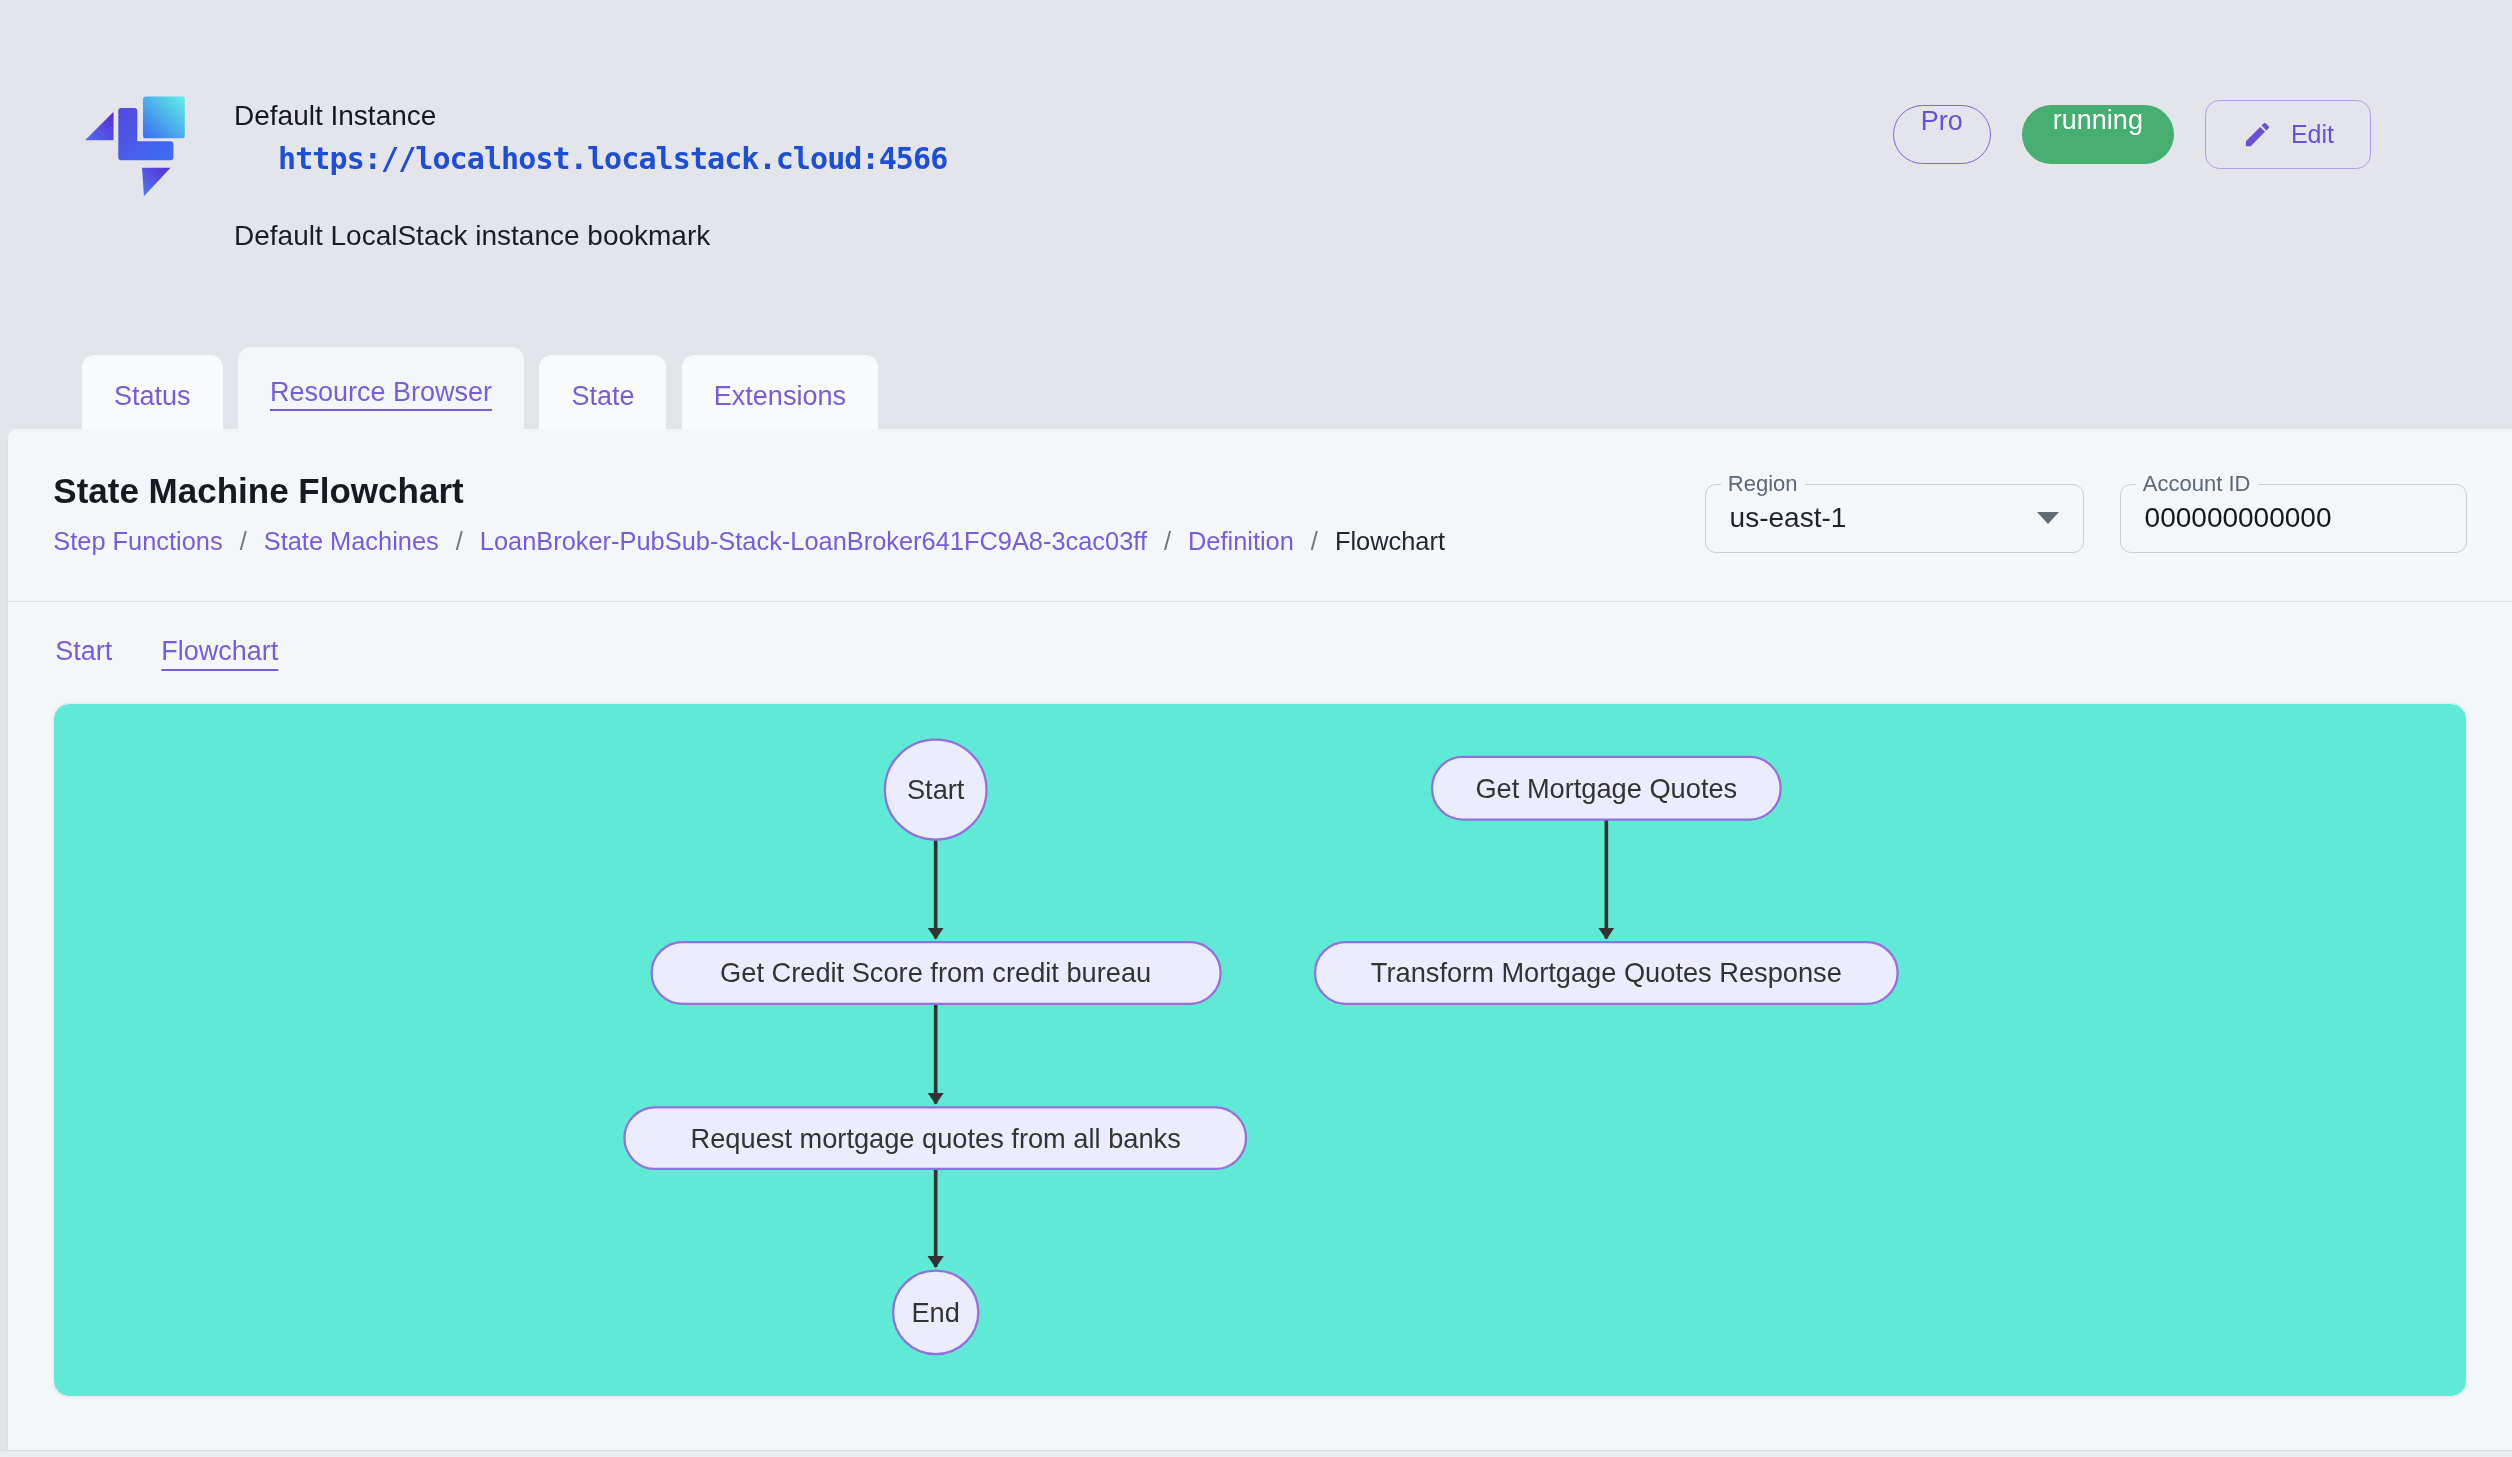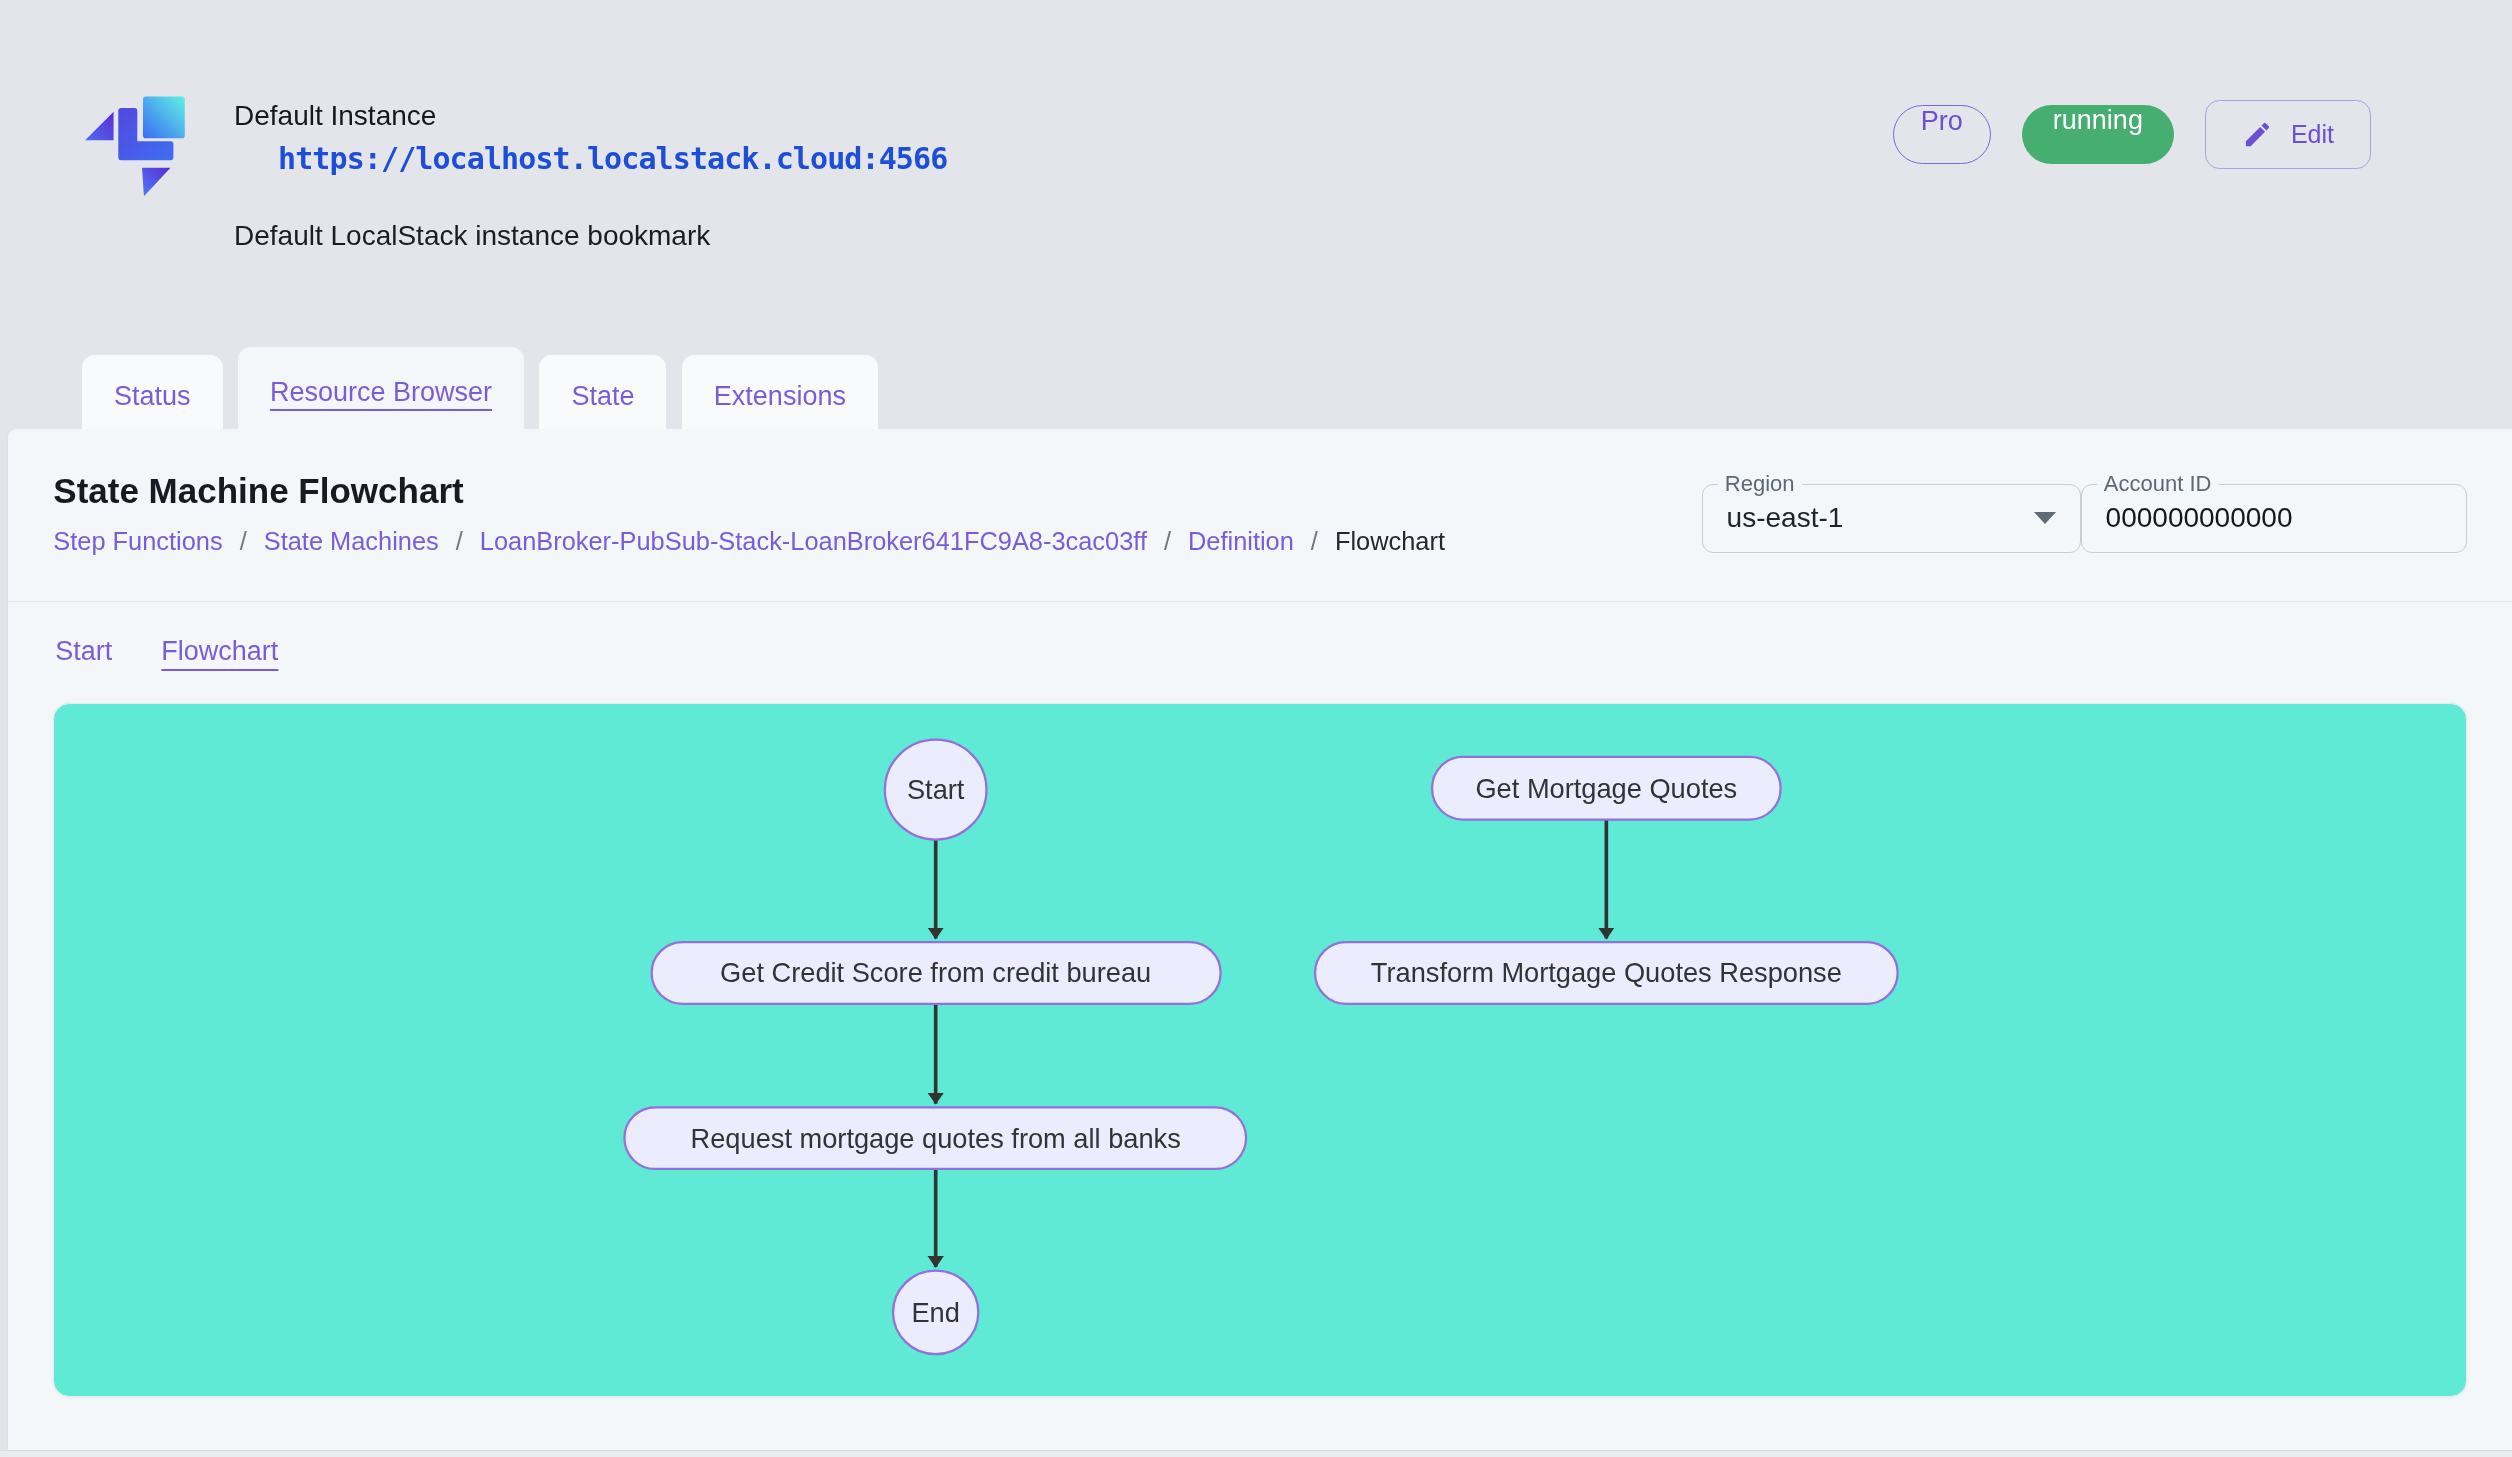--- a/index.html
+++ b/index.html
@@ -55,30 +55,30 @@
     border-left:0.9px solid #dde1e6;
     border-top-left-radius:9px;
   }
   .panel-header { display:flex; justify-content:space-between; align-items:flex-start; padding:42px 45px 0 45px; }
   .page-title { font-size:35px; font-weight:600; color:#171a21; }
   .breadcrumb { display:flex; align-items:center; gap:17px; margin-top:16.3px; font-size:25.4px; }
   .crumb-link { color:#7a5cd8; cursor:pointer; }
   .crumb-sep { color:#6e7882; }
   .crumb-current { color:#232830; }
 
-  .header-fields { display:flex; margin-top:12.7px; }
+  .header-fields { display:flex; gap:36px; margin-top:12.7px; }
   .field { position:relative; height:69px; border:0.9px solid #c6ced6; border-radius:11px; }
   .field-label {
     position:absolute; top:-13.6px; left:14.5px;
     background:#f4f7fa; padding:0 7.3px;
     font-size:22px; color:#5c6875; white-space:nowrap;
   }
   .field-region { width:379px; display:flex; align-items:center; justify-content:space-between; padding:0 23.6px; font-size:28px; color:#1d242c; cursor:pointer; }
   .caret-down { width:0; height:0; border-left:11px solid transparent; border-right:11px solid transparent; border-top:12.7px solid #5f6b76; }
-  .field-account { width:386px; }
+  .field-account { width:347px; }
   .field-account input {
     width:100%; height:100%; border:none; background:transparent; outline:none;
     padding:0 23.6px; font-size:28px; color:#14181d; font-family:inherit;
   }
 
   .divider { margin-top:45px; border-top:0.9px solid #e2e6eb; }
 
   .subtabs { display:flex; gap:49px; padding:34px 45px 0 47px; font-size:27px; }
   .subtab { color:#7a5cd8; cursor:pointer; }
   .subtab.active { text-decoration:underline; text-underline-offset:9px; text-decoration-thickness:2.3px; }

